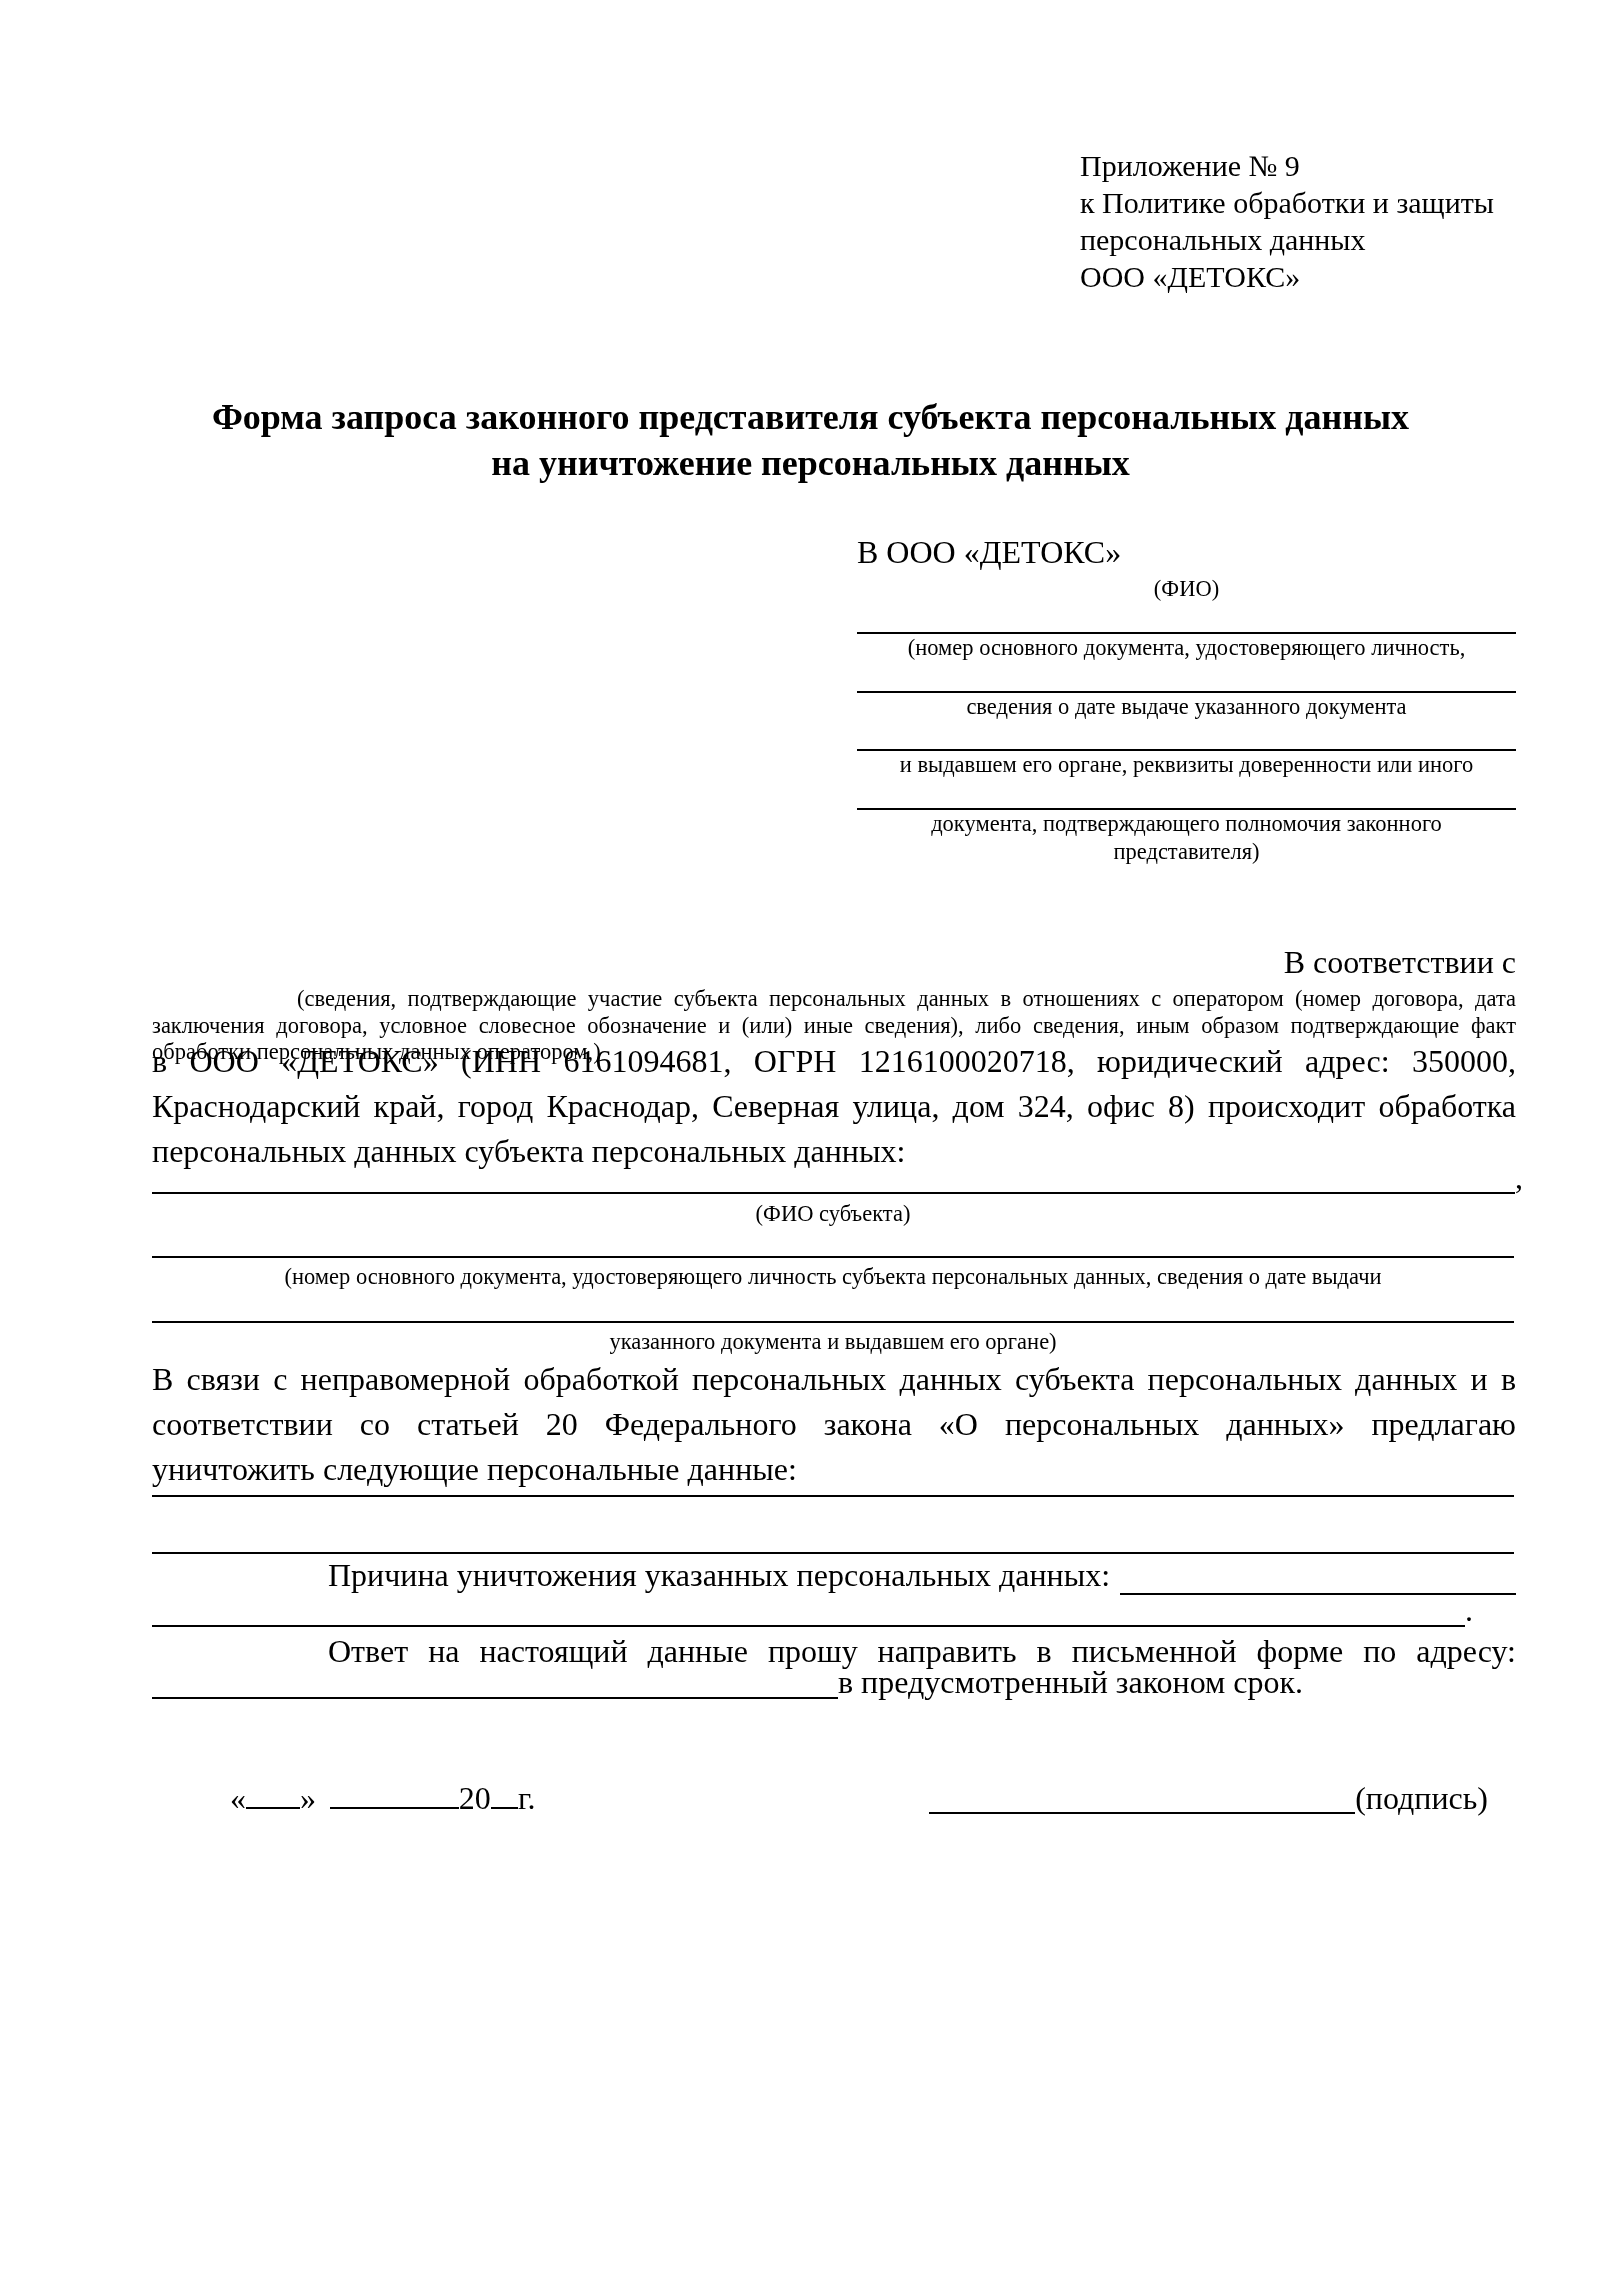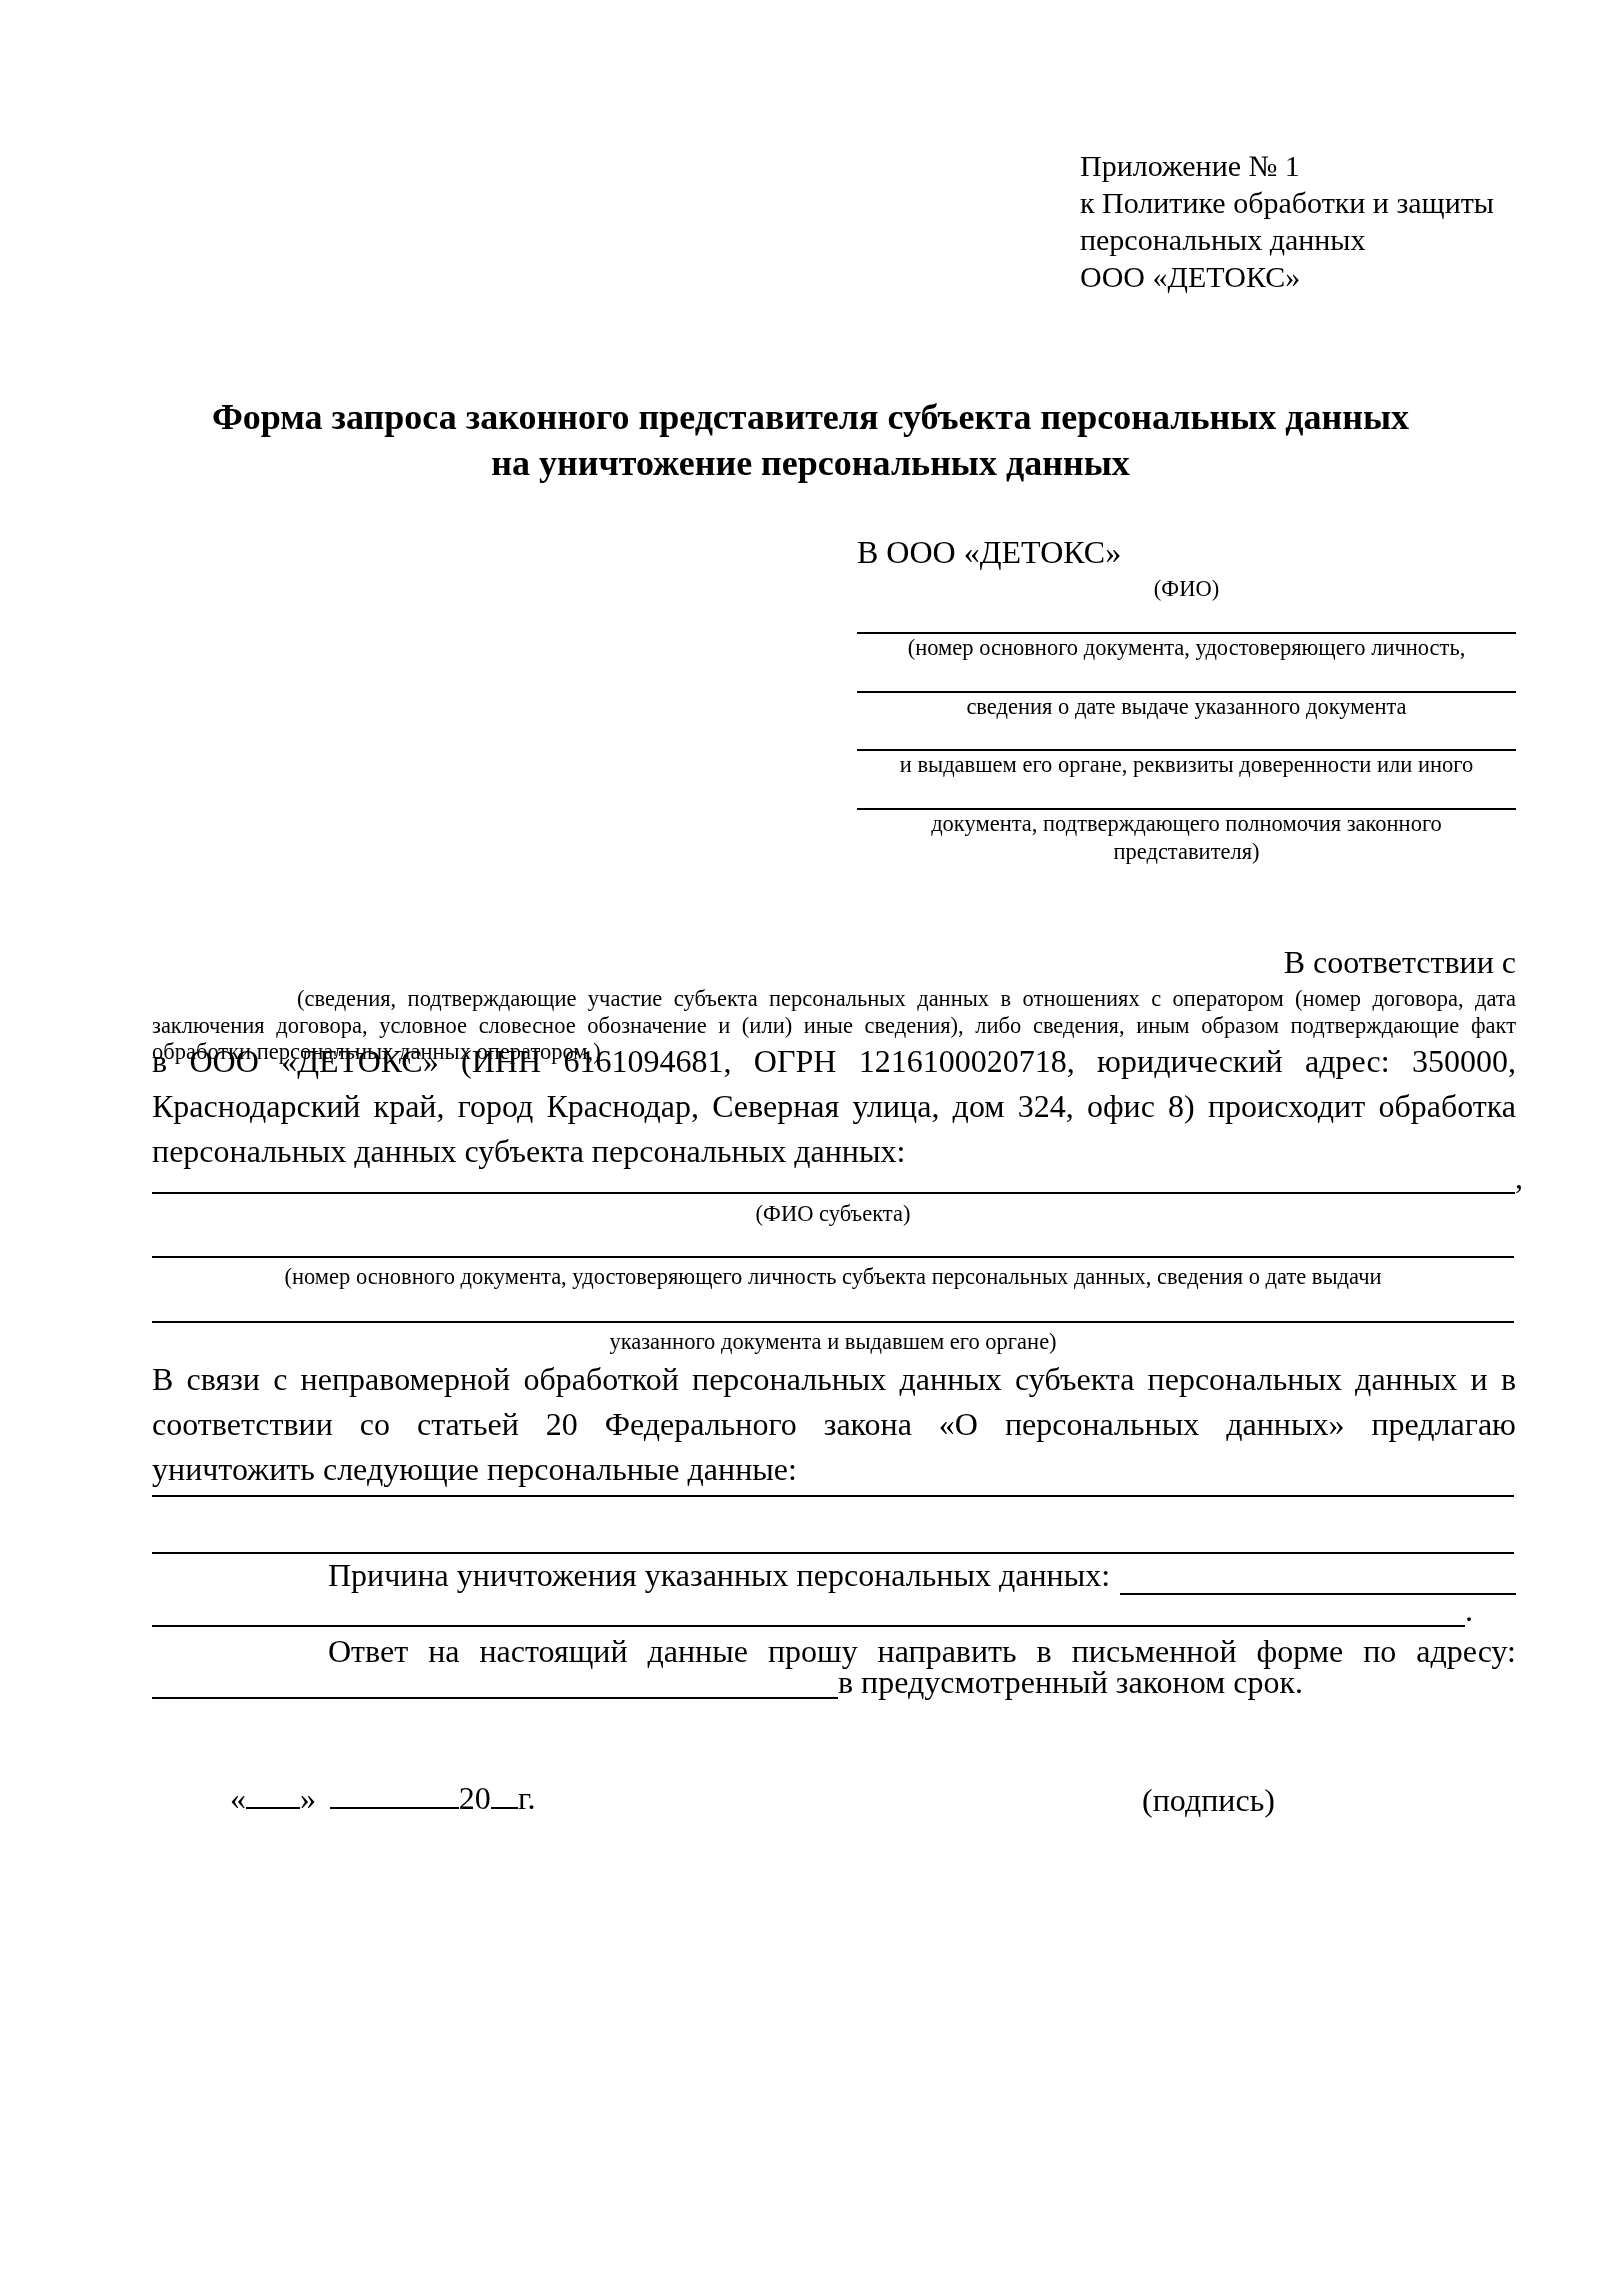--- a/index.html
+++ b/index.html
@@ -56,30 +56,30 @@
   
   #response-par{left:152px;top:1629px;width:1364px;text-align:justify;text-align-last:justify;text-indent:176px;}
   #response-tail-row{left:152px;top:1666px;width:1364px;font-size:32px;line-height:33px;}
   #response-tail-row .blank{width:686px;height:27.4px;}
   
   #date-row{left:230px;top:1779px;font-size:32px;line-height:39px;white-space:nowrap;}
   #date-row .blank{height:3.9px;}
   #date-row .b-day{width:54px;}
   #date-row .b-month{width:129px;margin-left:13.7px;}
   #date-row .b-year{width:27.4px;}
-  #sign-row{left:929px;top:1779px;width:559px;display:flex;align-items:center;font-size:32px;line-height:39px;flex-direction:column;}
+  #sign-row{left:929px;top:1779px;width:559px;display:flex;align-items:flex-start;font-size:32px;line-height:39px;}
   #sign-row .blank{flex:1;height:33px;}
 </style>
 </head>
 <body>
 
 <div class="page">
 
   <div id="annex" class="abs">
-    <div>Приложение № 1</div>
+    <div>Приложение № 9</div>
     <div>к Политике обработки и защиты</div>
     <div>персональных данных</div>
     <div>ООО «ДЕТОКС»</div>
   </div>
 
   <div id="title" class="abs">
     <div>Форма запроса законного представителя субъекта персональных данных</div>
     <div>на уничтожение персональных данных</div>
   </div>
 

